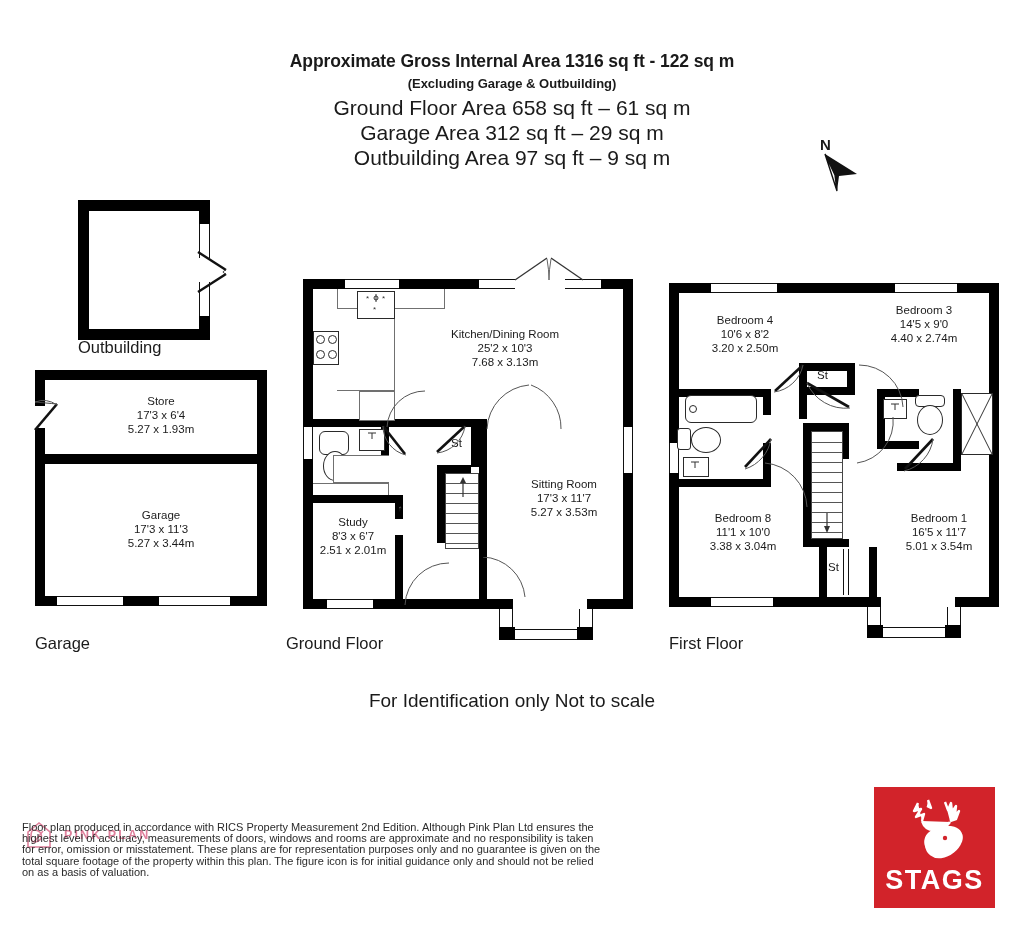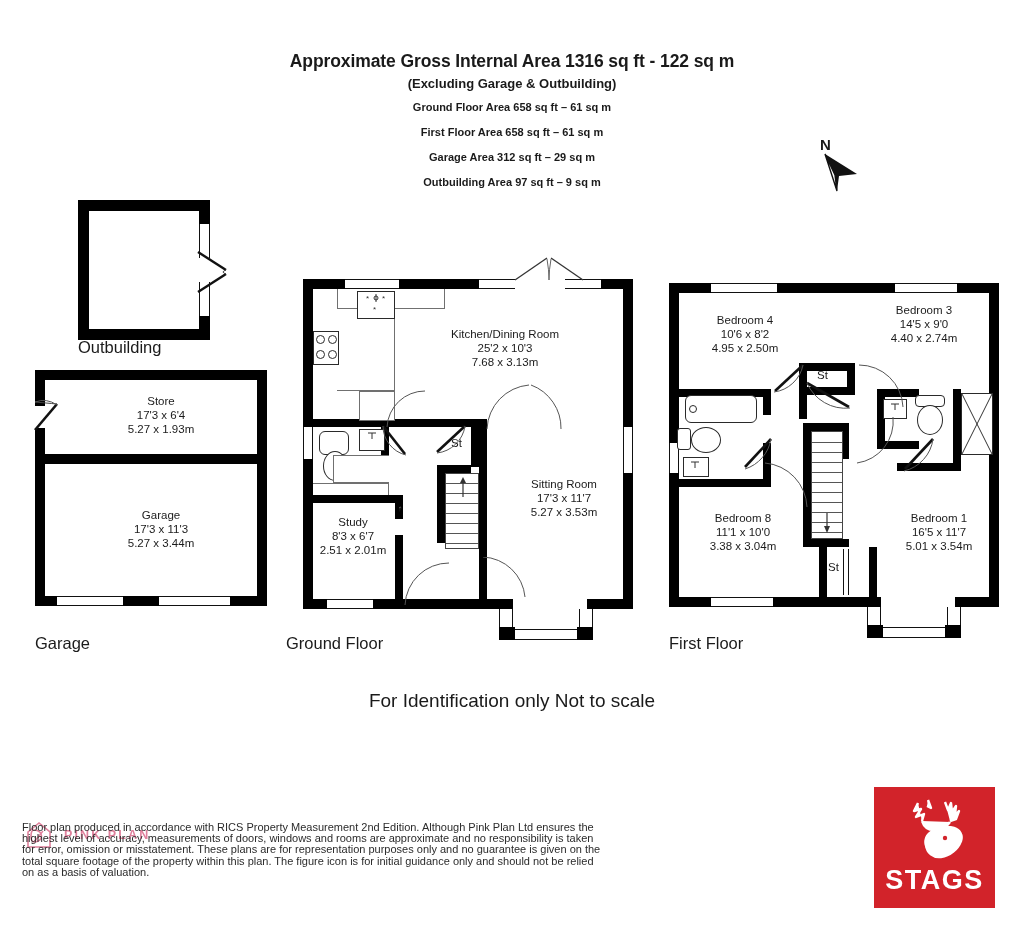--- a/index.html
+++ b/index.html
@@ -7,21 +7,21 @@
     width:1024px;height:928px;position:relative;overflow:hidden;
     font-family:"Liberation Sans","DejaVu Sans",sans-serif;
     color:#1a1a1a;
   }
   .abs{position:absolute;}
 
   
   #header{left:0;top:50px;width:1024px;text-align:center;}
   #header .l1{font-size:17.5px;font-weight:bold;letter-spacing:-0.1px;line-height:22px;}
   #header .l2{font-size:13px;font-weight:bold;line-height:23px;}
-  #header .l3{font-size:11px;font-weight:bold;line-height:25px;}
+  #header .l3{font-size:21px;font-weight:normal;line-height:25px;}
 
   
   #north{left:812px;top:138px;width:60px;height:55px;}
   #north .nlabel{position:absolute;left:8px;top:-2px;font-size:15px;font-weight:bold;}
 
   
   .wall{position:absolute;background:#000000;}
   .label{position:absolute;text-align:center;font-size:11.5px;line-height:14.2px;color:#1b1b1b;white-space:nowrap;}
   .label .nm{display:block;}
   .caption{position:absolute;font-size:16.5px;color:#1b1b1b;}
@@ -49,21 +49,20 @@
   #stags .wordmark{position:absolute;left:0;right:0;bottom:12px;text-align:center;color:#fff;
       font-size:27px;font-weight:bold;letter-spacing:1.5px;font-family:"Liberation Sans",sans-serif;}
 </style>
 </head>
 <body>
 
 <div id="header" class="abs">
   <div class="l1">Approximate Gross Internal Area 1316 sq ft - 122 sq m</div>
   <div class="l2">(Excluding Garage &amp; Outbuilding)</div>
   <div class="l3">Ground Floor Area 658 sq ft – 61 sq m</div>
-  <div class="l3">First Floor Area 658 sq ft – 61 sq m</div>
   <div class="l3">Garage Area 312 sq ft – 29 sq m</div>
   <div class="l3">Outbuilding Area 97 sq ft – 9 sq m</div>
 </div>
 
 <div id="north" class="abs">
   <span class="nlabel">N</span>
   <svg width="60" height="55" viewBox="0 0 60 55">
     <polygon points="13,16 45,36 27,38 25,53" fill="#111"></polygon>
     <polygon points="13,16 25,53 23,37" fill="#fff" stroke="#111" stroke-width="1.4"></polygon>
   </svg>
@@ -371,21 +370,21 @@
       <i style="top:100px;"></i>
   </div>
   <svg class="abs" style="left:153px;top:228px;" width="10" height="22">
     <line x1="5" y1="2" x2="5" y2="18" stroke="#333" stroke-width="1.2"></line>
     <polygon points="5,22 2,15 8,15" fill="#333"></polygon>
   </svg>
 
   <div class="label" style="left:18px;top:30px;width:116px;">
     <span class="nm">Bedroom 4</span>
     <span class="nm">10'6 x 8'2</span>
-    <span class="nm">4.95 x 2.50m</span>
+    <span class="nm">3.20 x 2.50m</span>
   </div>
   <div class="label" style="left:190px;top:20px;width:130px;">
     <span class="nm">Bedroom 3</span>
     <span class="nm">14'5 x 9'0</span>
     <span class="nm">4.40 x 2.74m</span>
   </div>
   <div class="label" style="left:14px;top:228px;width:120px;">
     <span class="nm">Bedroom 8</span>
     <span class="nm">11'1 x 10'0</span>
     <span class="nm">3.38 x 3.04m</span>

